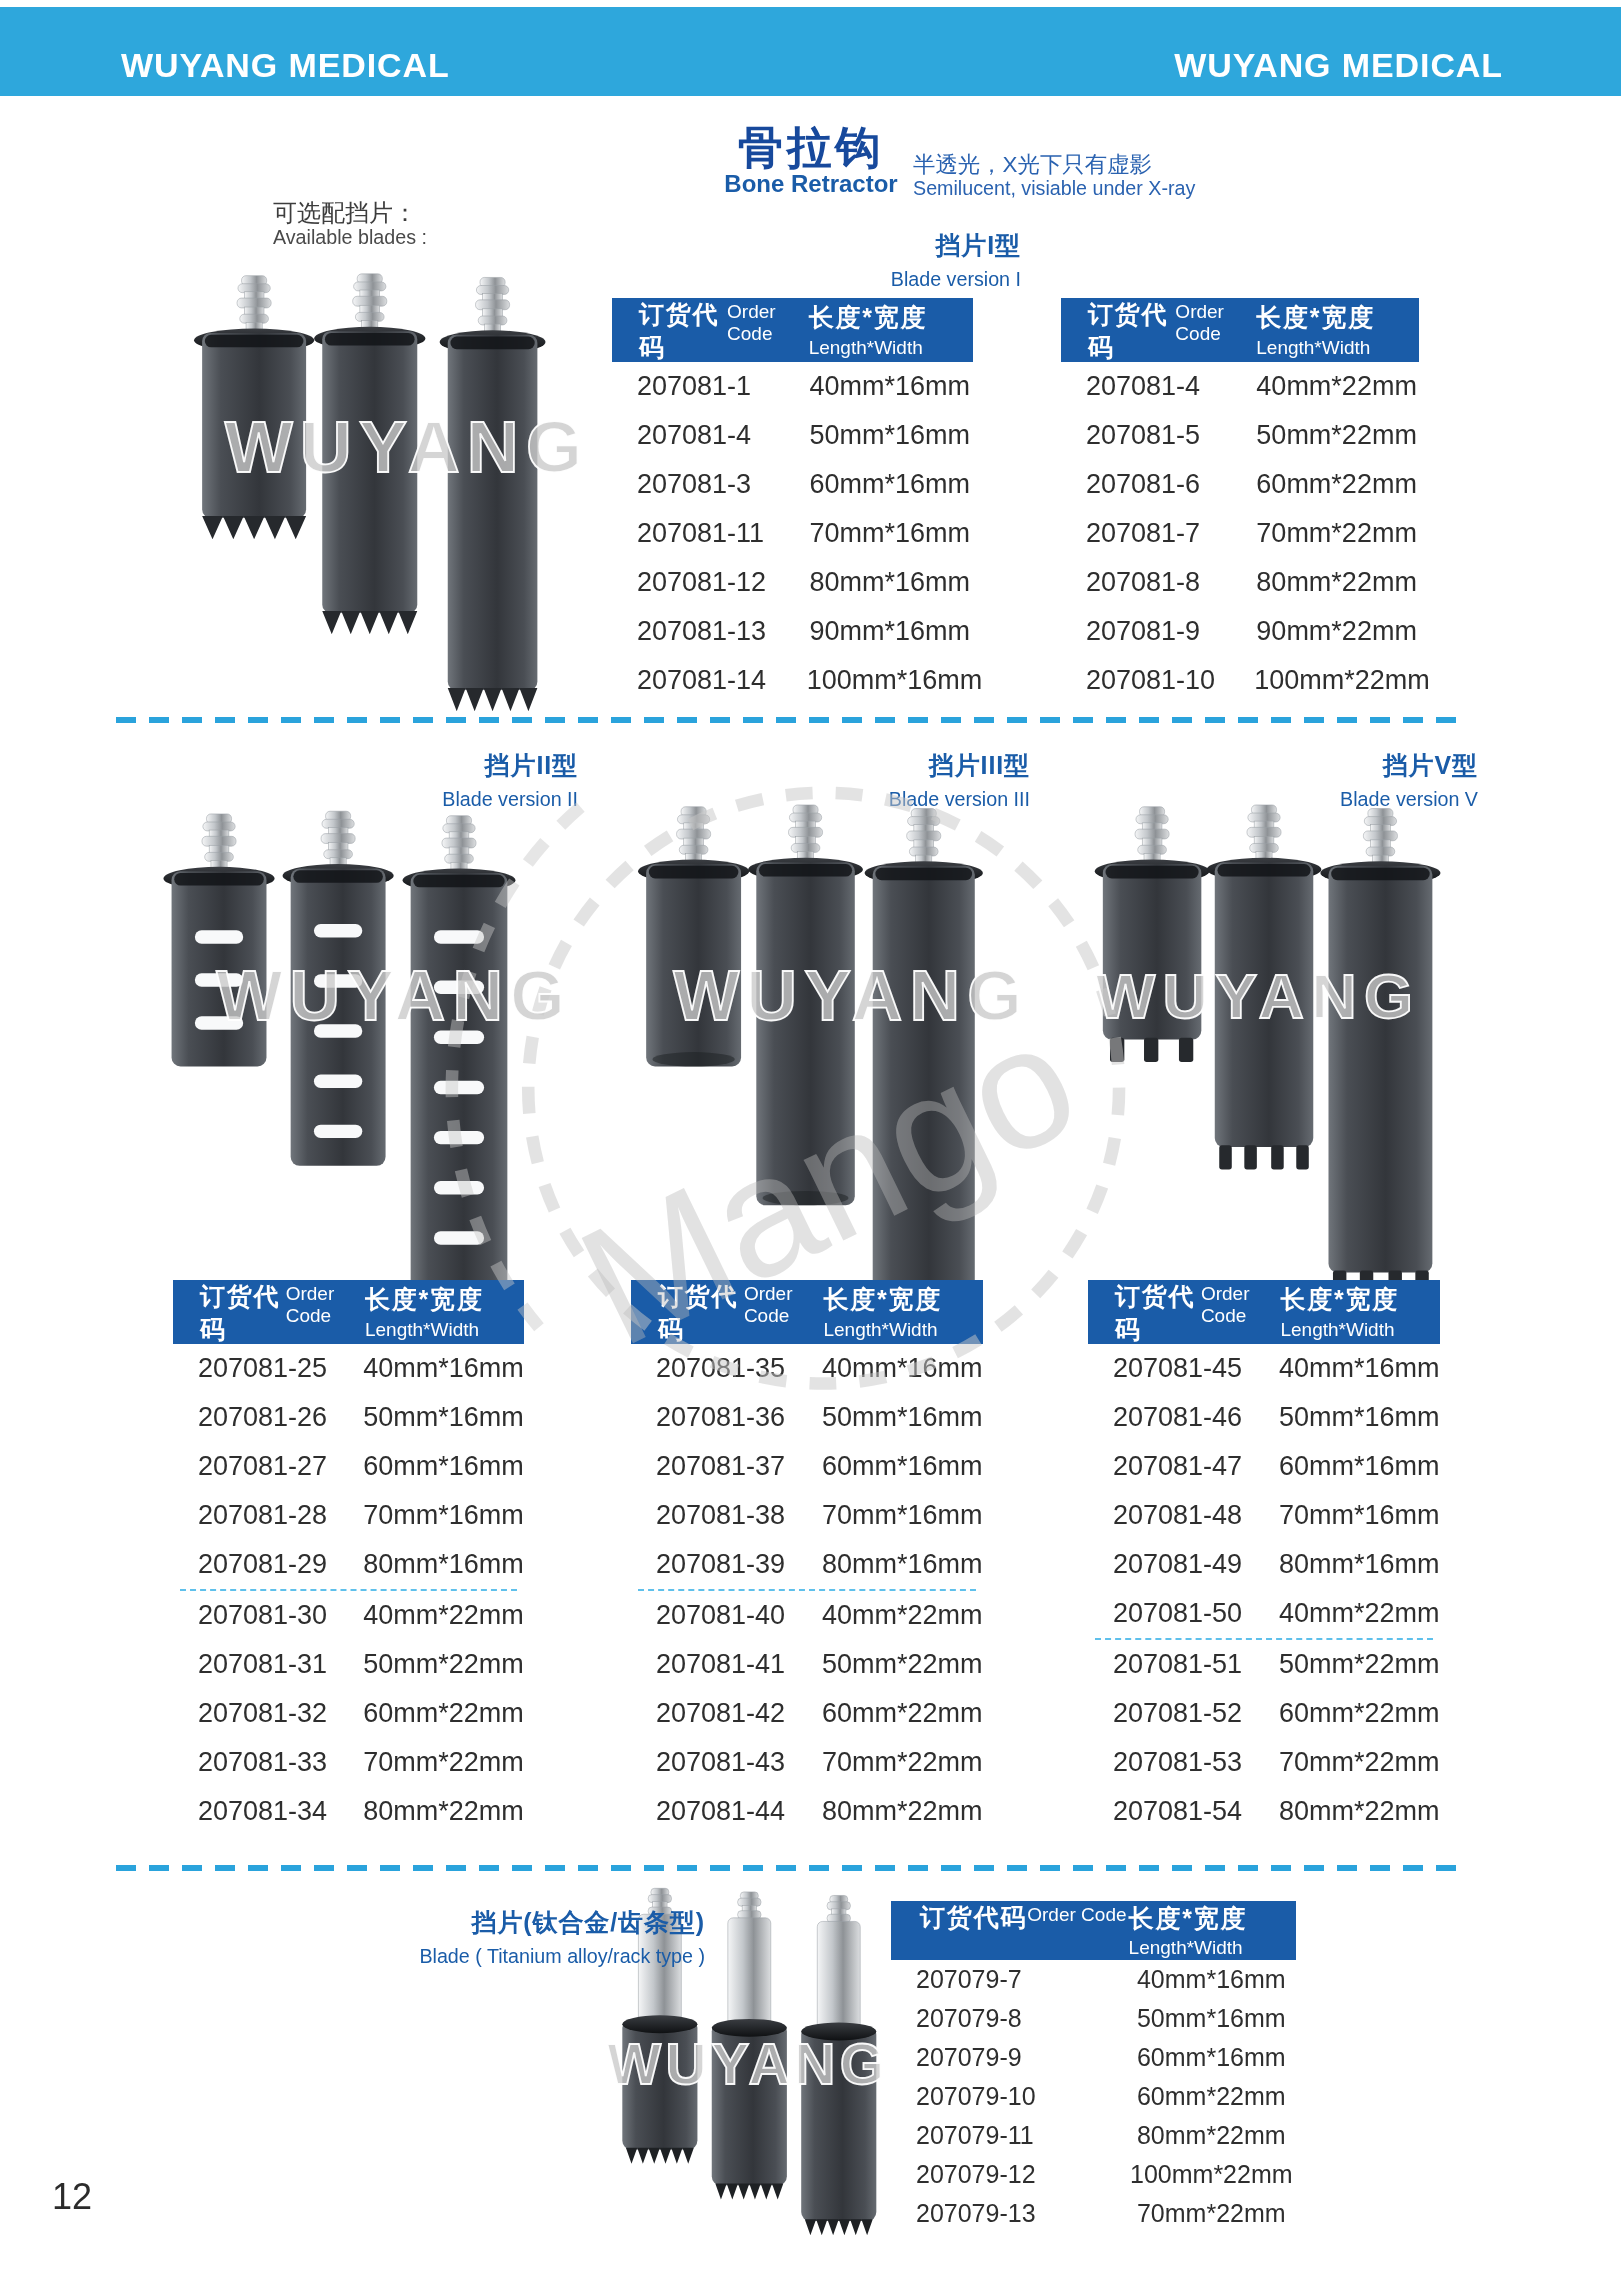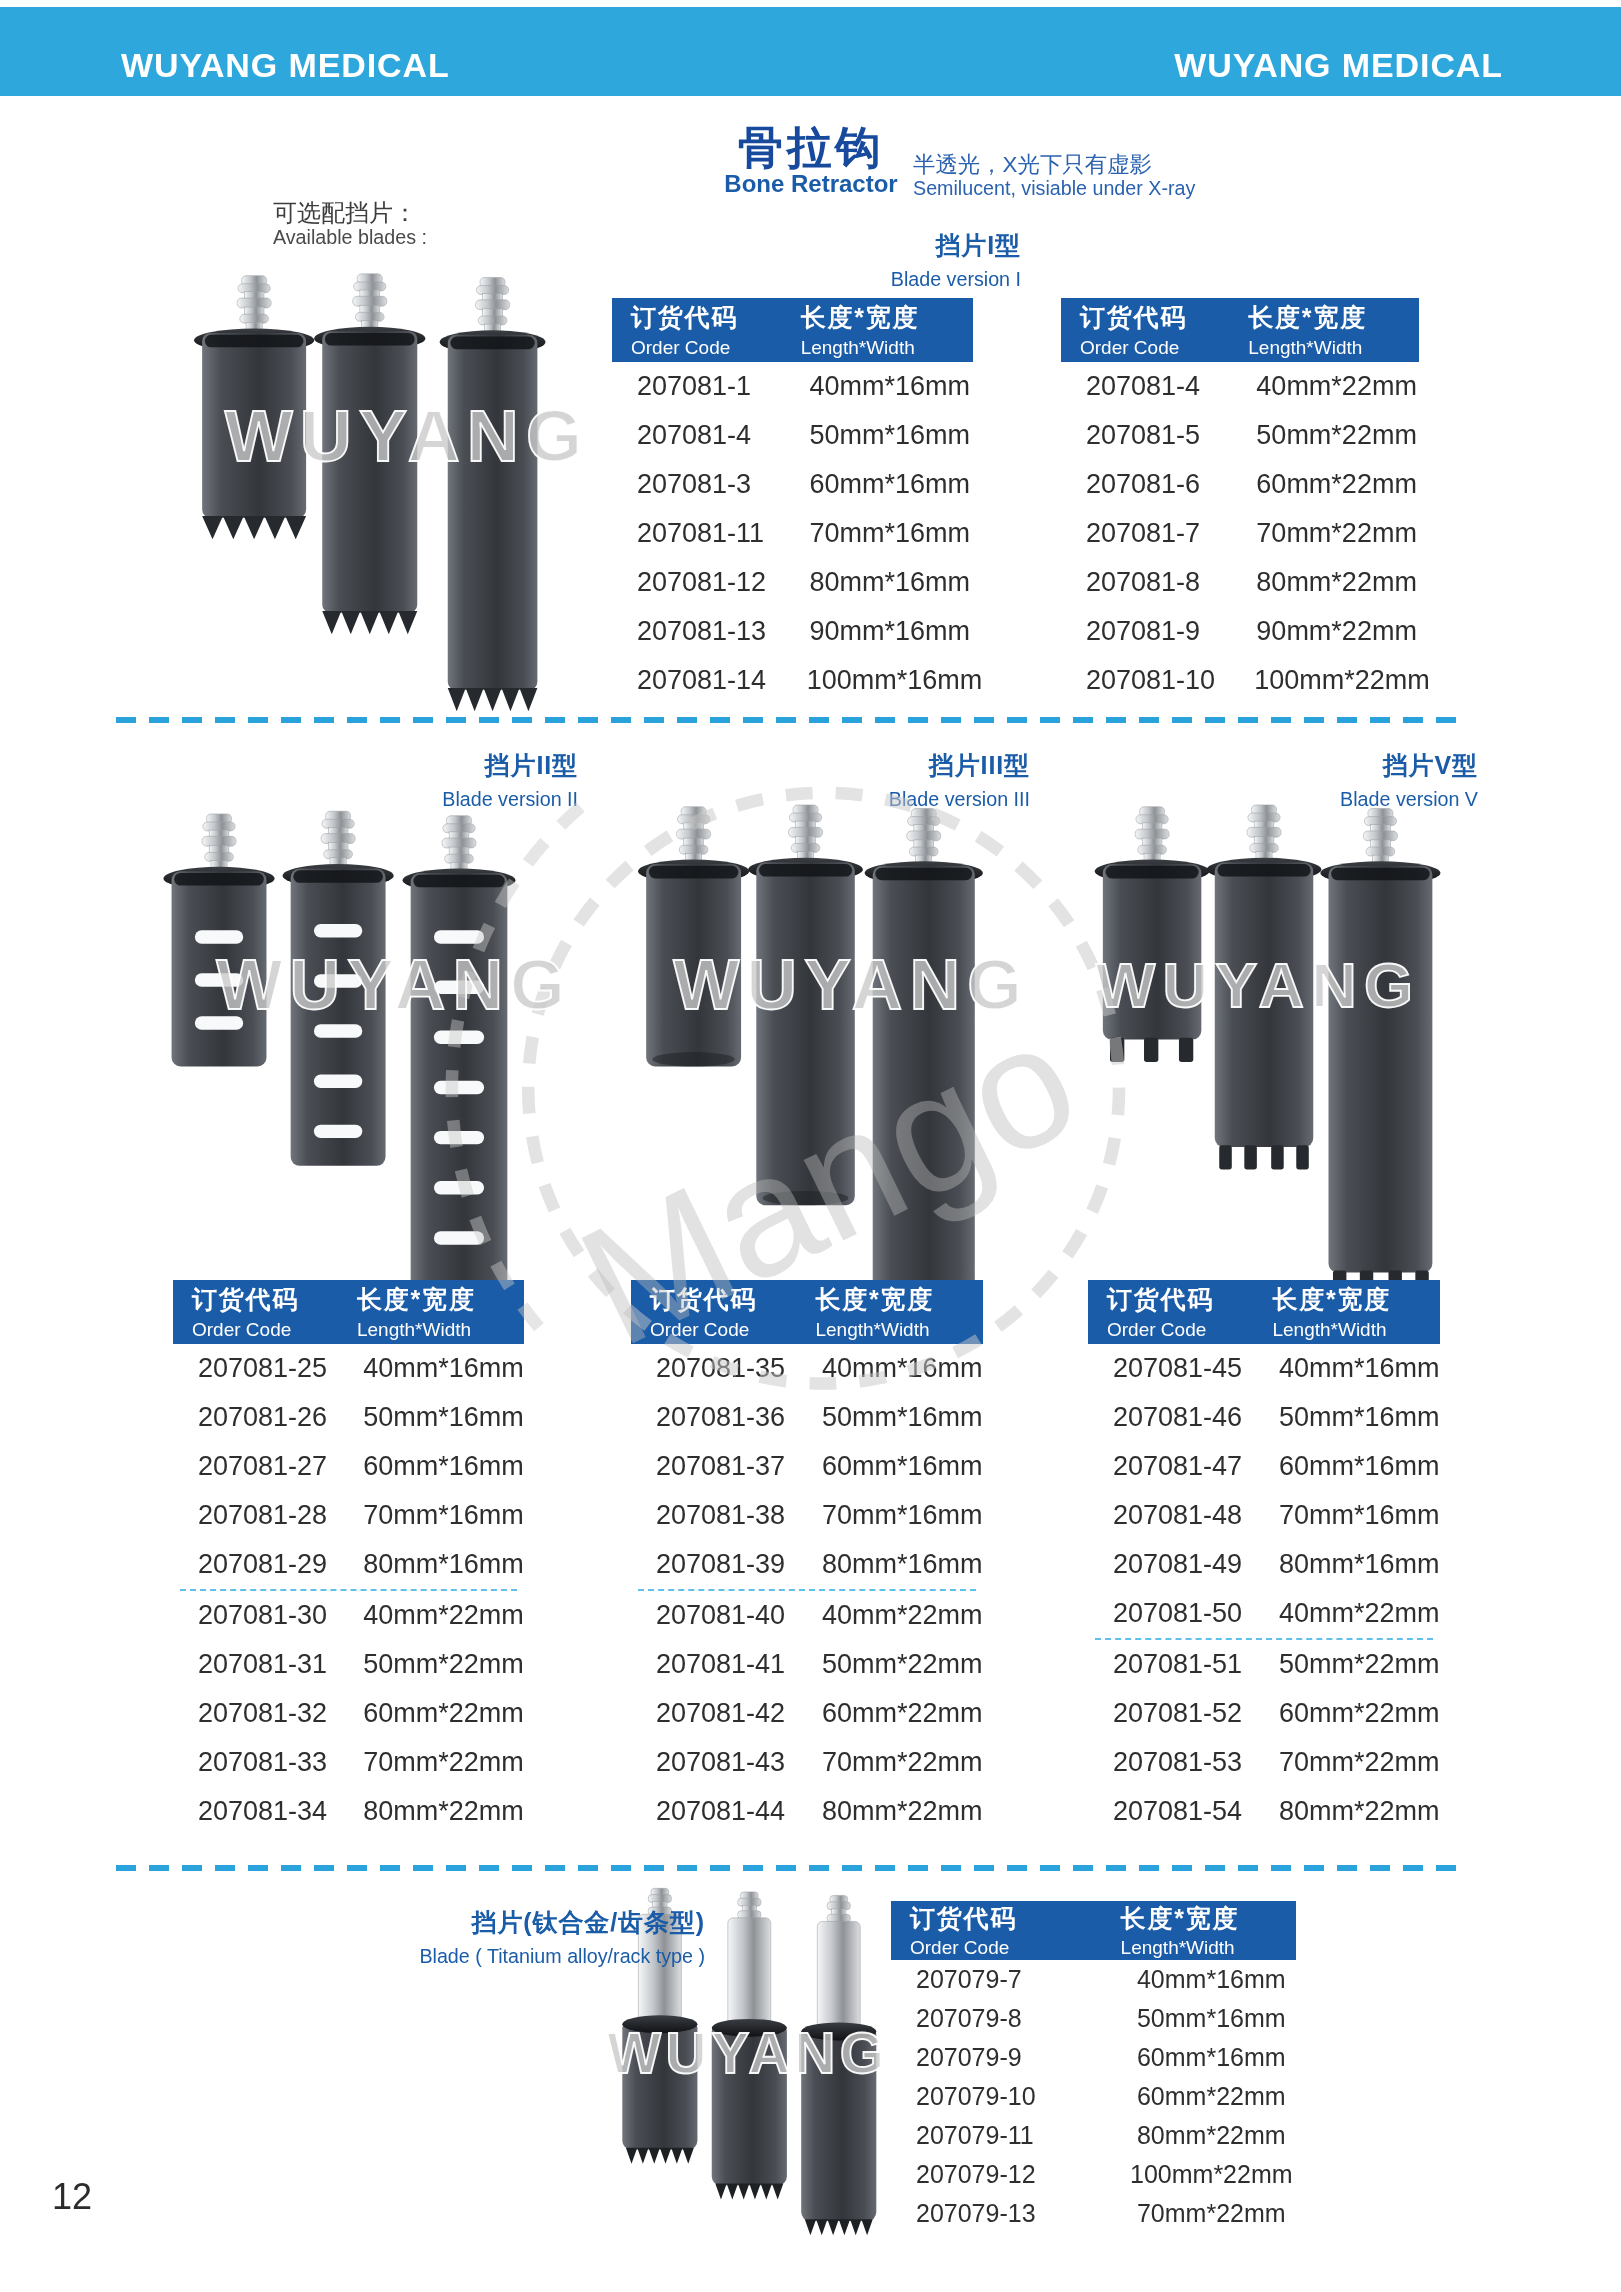--- a/index.html
+++ b/index.html
@@ -26,37 +26,37 @@
   
   .sec{position:absolute;transform:translateX(-50%);text-align:right;z-index:3;width:466px;}
   .sec .zh{font-size:25px;font-weight:bold;color:#1a5ca8;letter-spacing:0.9px;}
   .sec .en{font-size:19.7px;color:#1a5ca8;margin-top:6.3px;}
   
   .sep{position:absolute;height:6.3px;z-index:3;
     background:repeating-linear-gradient(90deg,#2aa3dc 0 19.7px,transparent 19.7px 33px);}
   
   .tbl{position:absolute;z-index:5;}
   .tbl-head{display:flex;background:#1a5ca8;color:#ffffff;height:64px;}
-  .tbl-head .c1{flex:0 0 47%;padding-left:19px;display:flex;flex-direction:column;justify-content:center;}
+  .tbl-head .c1{flex:0 0 47%;padding-left:27px;display:flex;flex-direction:row;justify-content:center;}
   .tbl-head .c2{flex:1 1 auto;display:flex;flex-direction:column;justify-content:center;text-align:left;}
   .h-zh{font-size:25px;font-weight:bold;letter-spacing:1.8px;}
   .h-en{font-size:19px;margin-top:2.7px;}
   .row{display:flex;height:49px;align-items:center;}
   .row .c1{flex:0 0 47%;padding-left:25px;font-size:27px;color:#2e2e2e;}
   .row .c2{flex:1 1 auto;text-align:center;font-size:27px;color:#2e2e2e;}
   .inner-dash{height:0;border-top:2.7px dashed #5fc0eb;margin:0 7.2px;}
   .tbl.compact .tbl-head{height:59px;}
   .tbl.compact .tbl-head .c1{flex-basis:52%;}
   .tbl.compact .row{height:39px;}
   .tbl.compact .row .c1{flex-basis:52%;font-size:25px;}
   .tbl.compact .row .c2{font-size:25px;}
   
   .wm{position:absolute;transform:translate(-50%,-50%);z-index:6;pointer-events:none;
     font-weight:bold;color:rgba(201,201,201,0.78);-webkit-text-stroke:1.8px rgba(255,255,255,0.95);
-    letter-spacing:7.2px;white-space:nowrap;}
+    letter-spacing:7.2px;white-space:nowrap;margin-top:11px;}
   .wm.w1{font-size:72px;}
   .wm.w2{font-size:70px;}
   .wm.w4{font-size:63px;}
   .wm.w5{font-size:57px;letter-spacing:4.5px;}
   .mango-layer{z-index:6;pointer-events:none;}
   
   .pagenum{position:absolute;left:52px;top:2176px;font-size:36px;color:#2b2b2b;z-index:3;}
   svg{display:block;}
   .img-layer{z-index:1;}
 </style>

